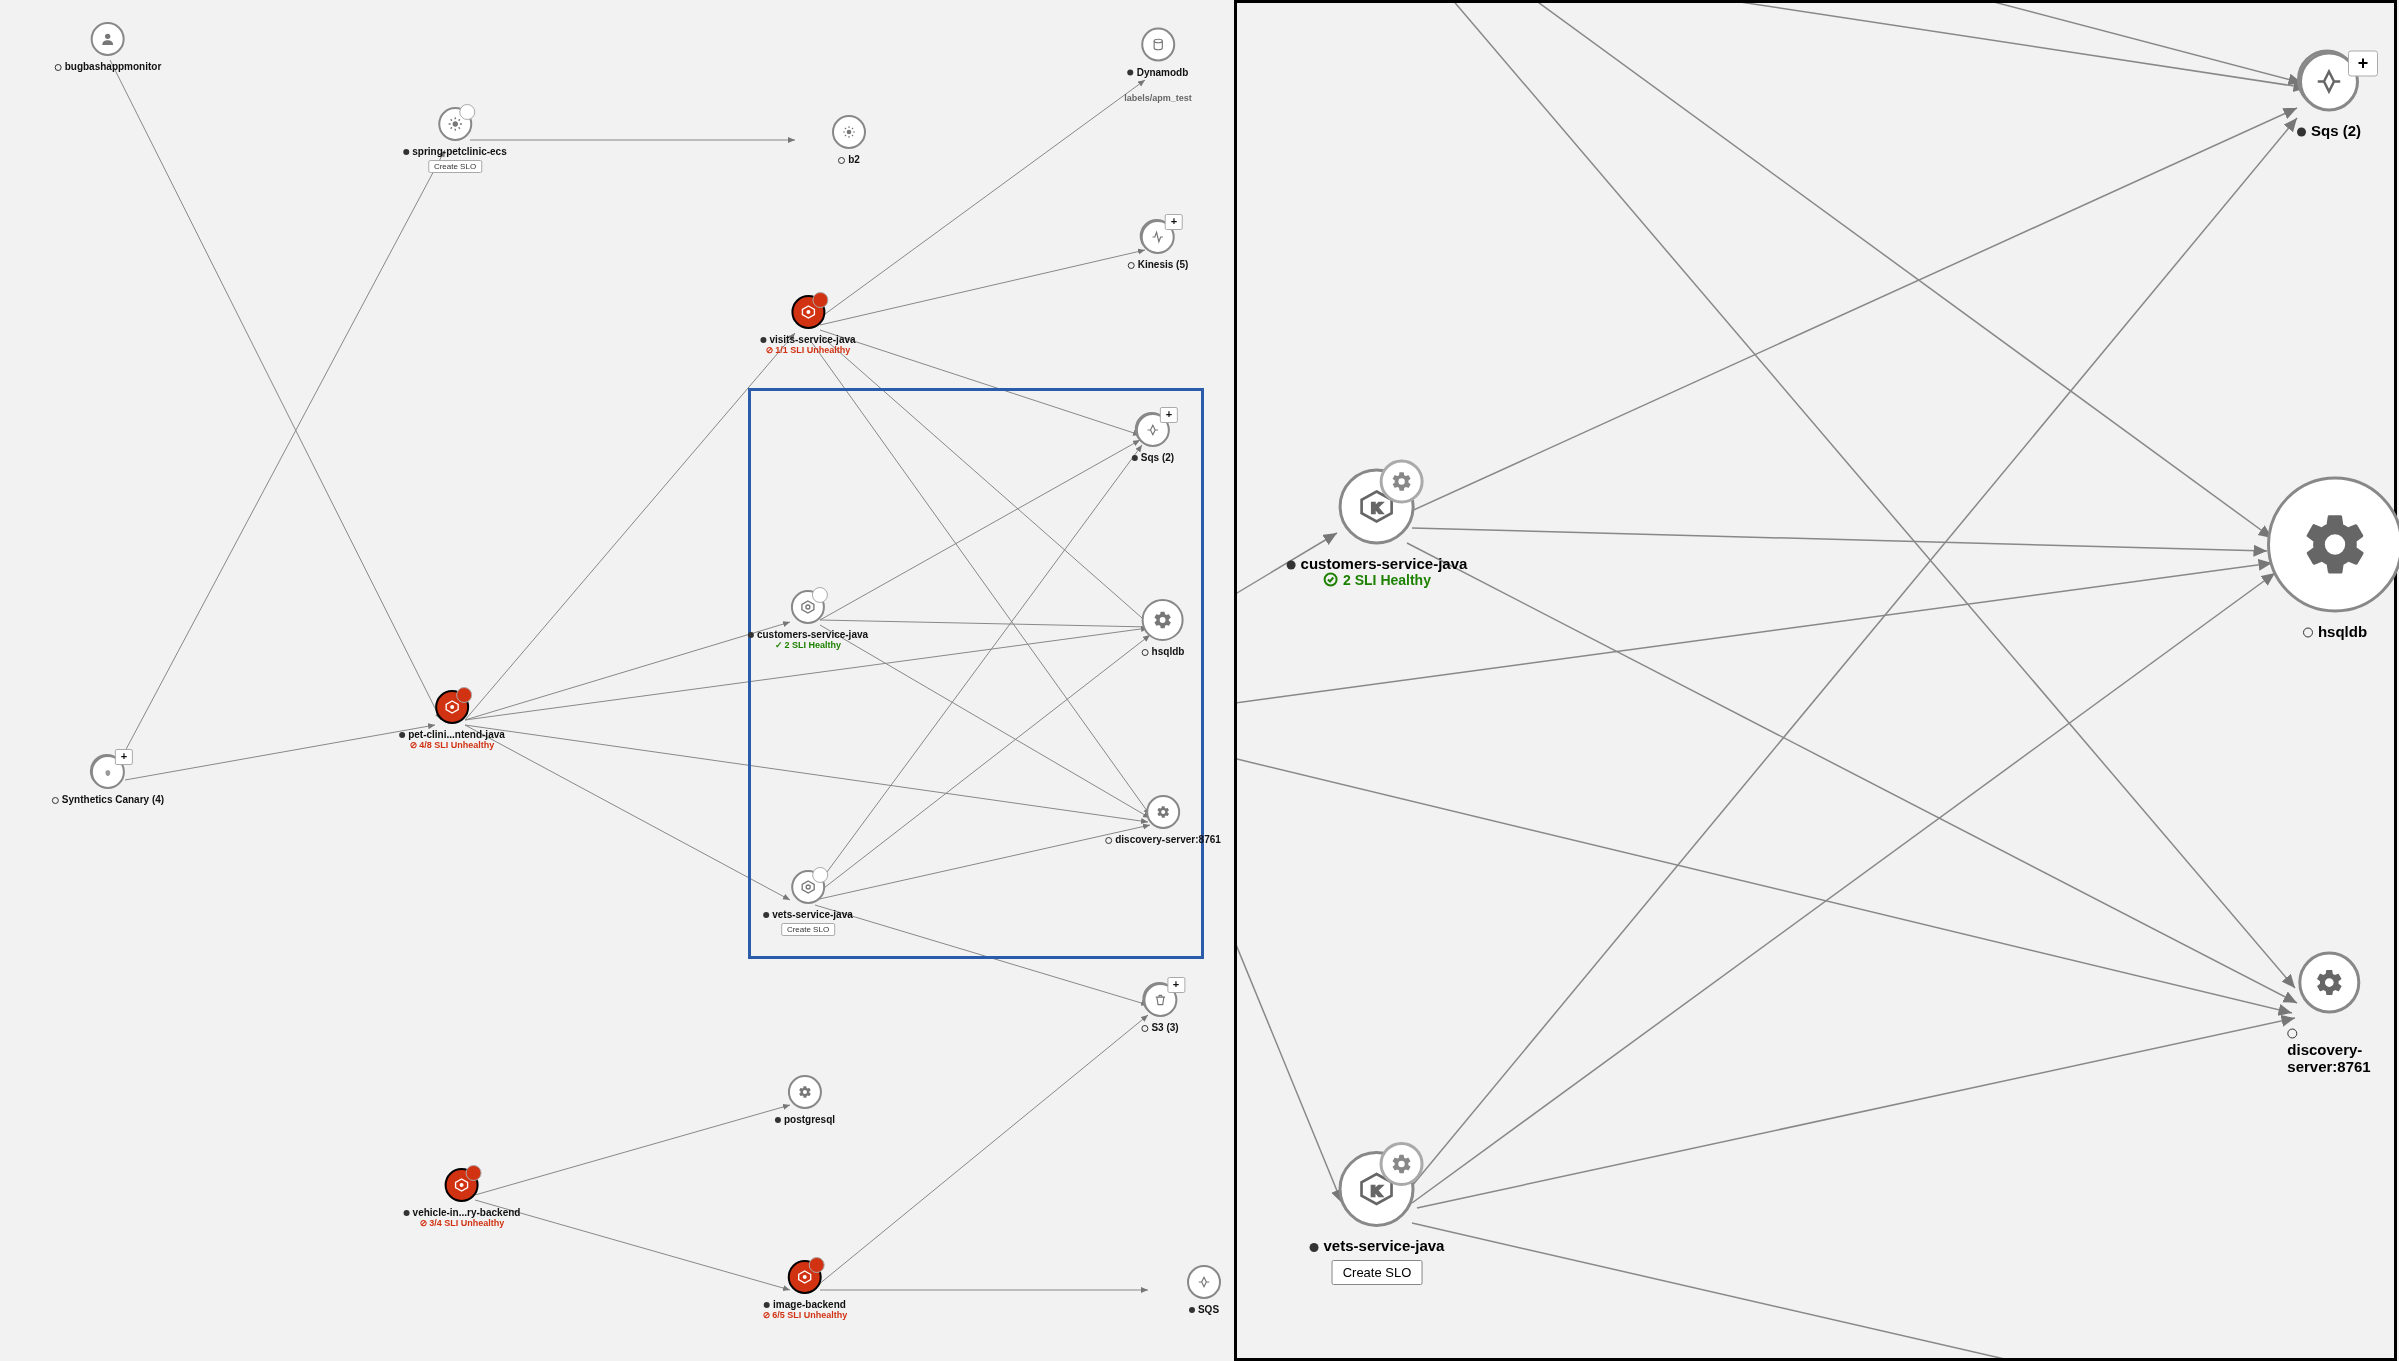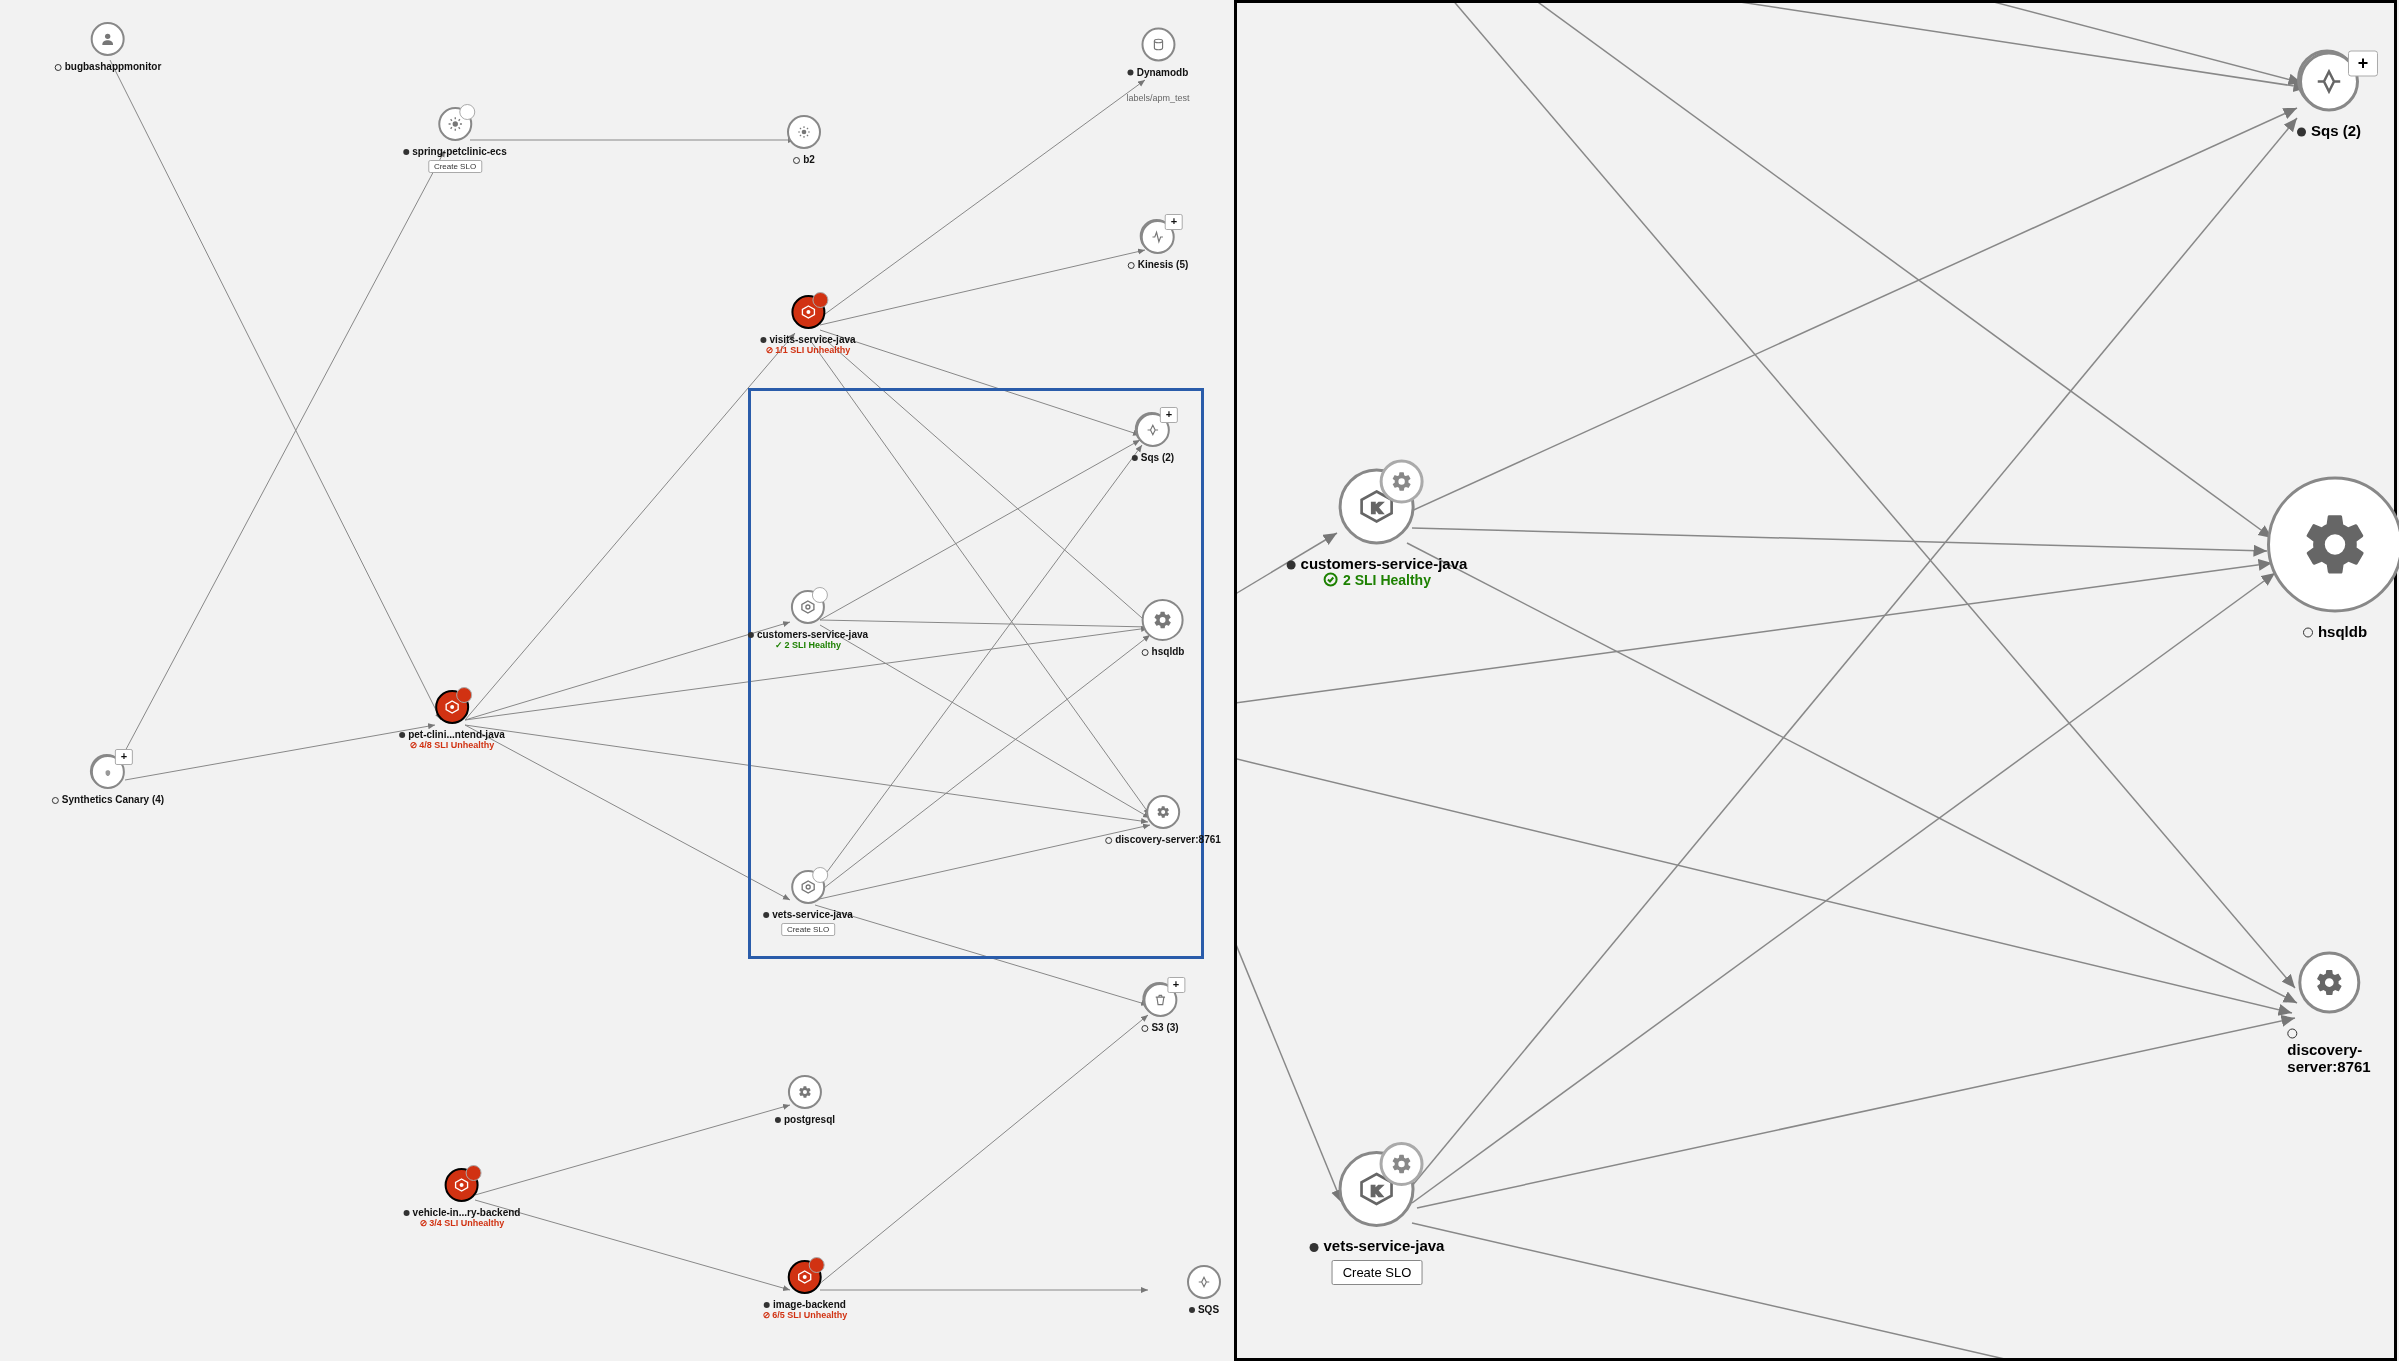--- a/index.html
+++ b/index.html
@@ -83,21 +83,21 @@
   .node .stack {
     position: absolute;
     top: -3px; left: -3px;
     width: 100%; height: 100%;
     border-radius: 50%;
     border: 2px solid #888;
     background: #fff;
     z-index: -1;
   }
   .node-label { margin-top: 5px; white-space: nowrap; }
-  .node-sub   { font-size: 9px; font-weight: 400; color: #666; white-space: nowrap; margin-top: 15px; }
+  .node-sub   { font-size: 9px; font-weight: 700; color: #666; white-space: nowrap; margin-top: 15px; }
   .status-bad { color: #d13212; font-weight: 700; font-size: 9px; display:flex; align-items:center; gap:2px;}
   .status-good{ color: #1d8102; font-weight: 700; font-size: 9px; display:flex; align-items:center; gap:2px;}
   .slo-btn {
     margin-top: 3px;
     padding: 1px 5px;
     font-size: 8px;
     border: 1px solid #aaa;
     border-radius: 2px;
     background: #fff;
     font-weight: 400;
@@ -250,21 +250,21 @@
         <svg width="16" height="16" viewBox="0 0 24 24" fill="#777">
           <circle cx="12" cy="12" r="4"></circle>
           <path d="M12 2v3M12 19v3M2 12h3M19 12h3M5 5l2 2M17 17l2 2M5 19l2-2M17 7l2-2" stroke="#777" stroke-width="2"></path>
         </svg>
         <div class="sub-circle"></div>
       </div>
     <div class="node-label"><span class="dot"></span><span>spring-petclinic-ecs</span></div>
     <div class="slo-btn">Create SLO</div>
   </div>
 
-  <div class="node" style="left:804px; top:140px">
+  <div class="node" style="left:849px; top:140px">
     <div class="circle small">
         <svg width="14" height="14" viewBox="0 0 24 24" fill="#777">
           <circle cx="12" cy="12" r="4"></circle>
           <path d="M12 2v3M12 19v3M2 12h3M19 12h3M5 5l2 2M17 17l2 2M5 19l2-2M17 7l2-2" stroke="#777" stroke-width="2"></path>
         </svg>
       </div>
     <div class="node-label"><span class="dot hollow"></span><span>b2</span></div>
   </div>
 
   <div class="node" style="left:1158px; top:65px">

